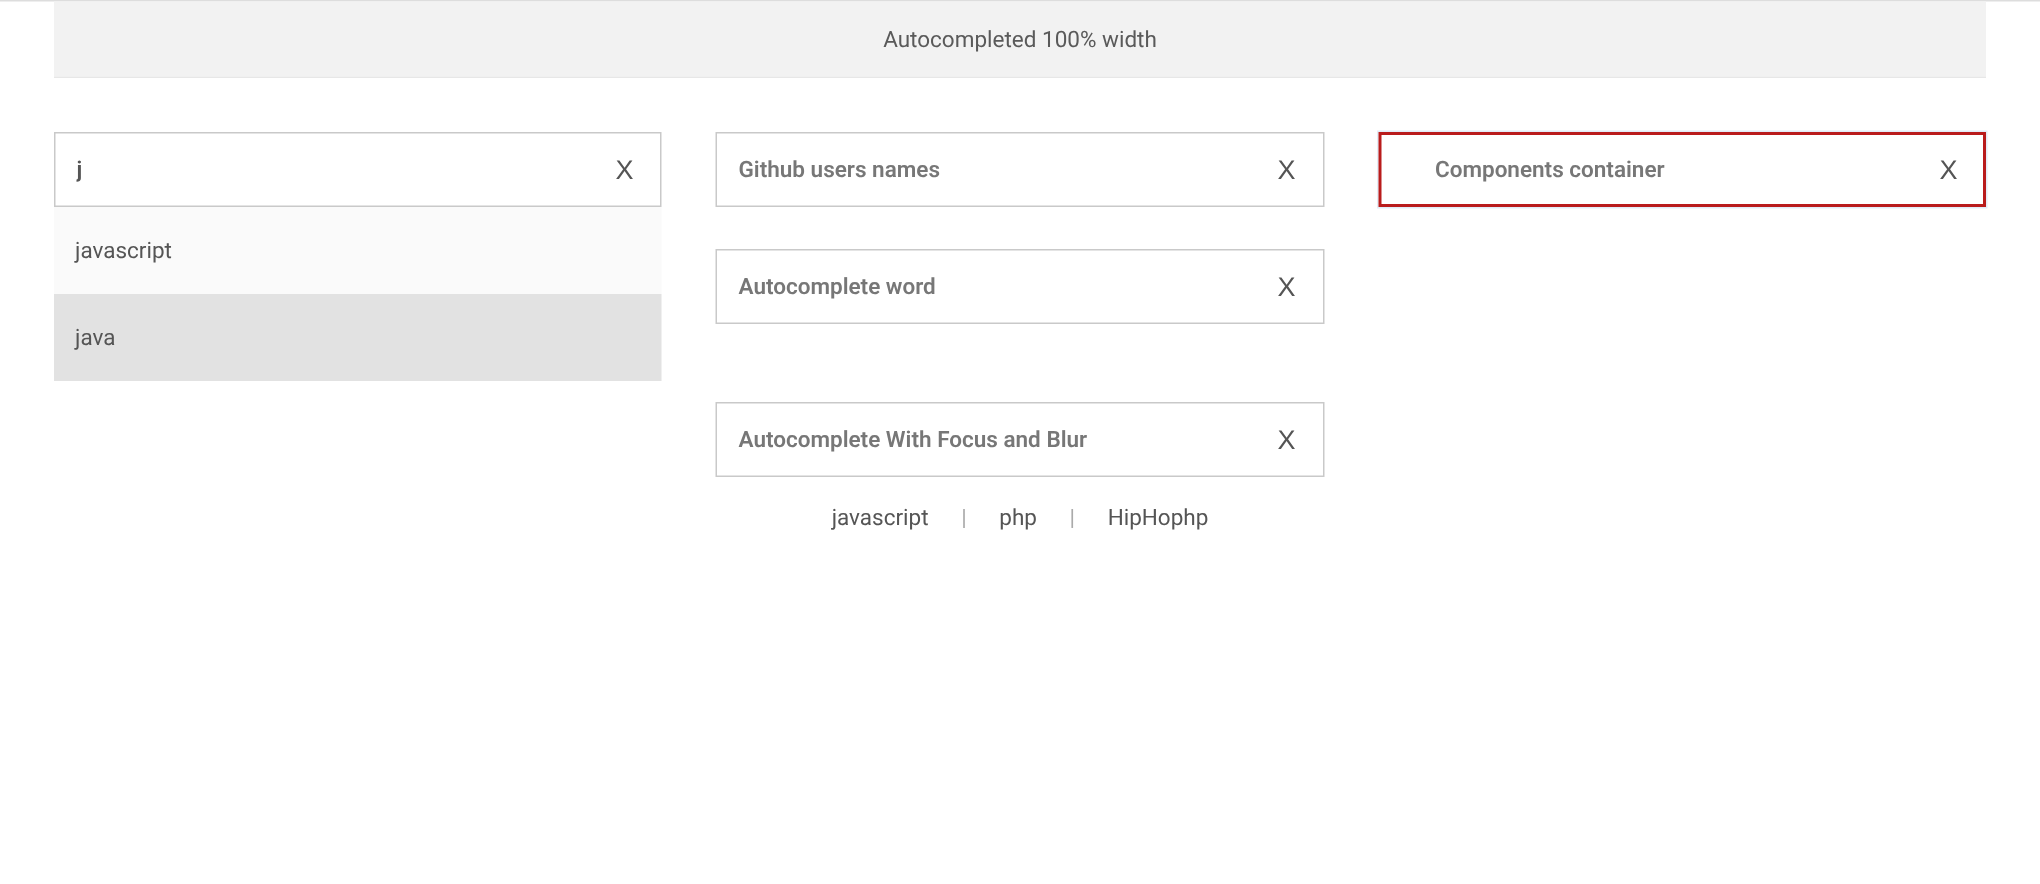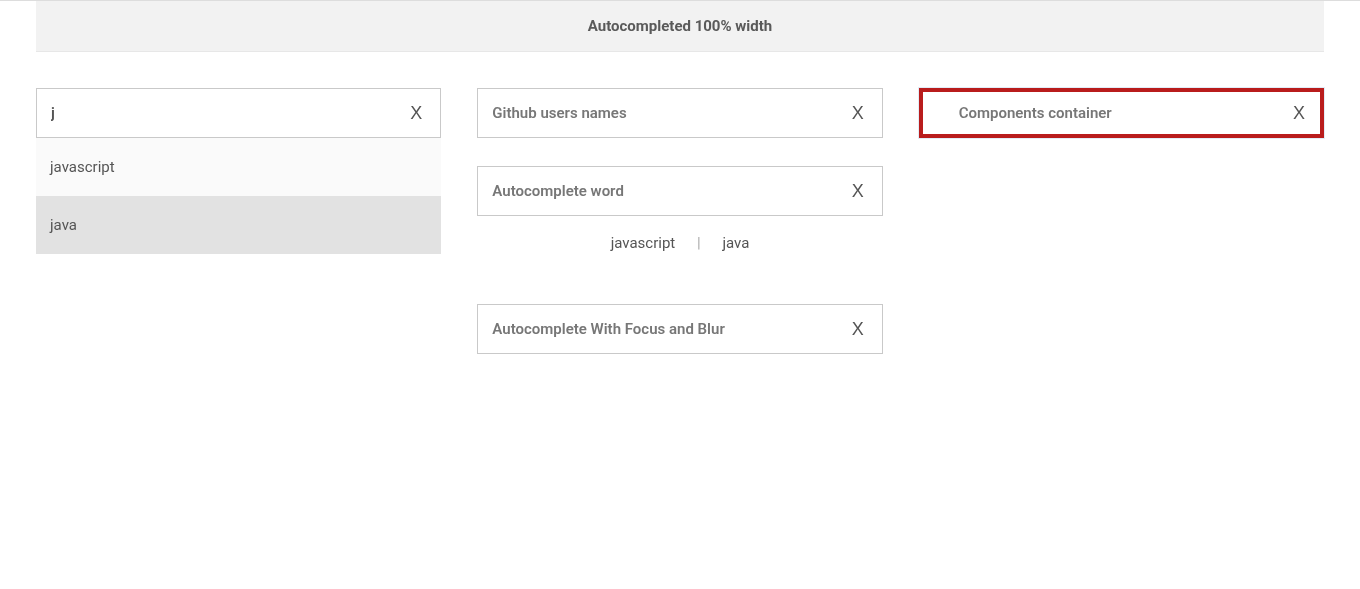--- a/index.html
+++ b/index.html
@@ -17,21 +17,20 @@
       height: 1px;
       background: #ddd;
     }
     .header-bar {
       background: #f2f2f2;
       margin: 0 36px;
       text-align: center;
       padding: 16px 0;
       color: #5a5a5a;
       font-size: 15px;
-      font-weight: bold;
     }
     .header-bar-bottom {
       height: 1px;
       background: #e7e7e7;
       margin: 0 36px;
     }
     .columns {
       display: flex;
       gap: 36px;
       padding: 36px;
@@ -50,21 +49,21 @@
       height: 50px;
       padding: 0 44px 0 14px;
       font-size: 15px;
       font-weight: 600;
       color: #555;
       background: #fff;
       outline: none;
       font-family: inherit;
     }
     .ac-input.focused {
-      border: 4px solid #b91c1c;
+      border: 2px solid #b91c1c;
       box-shadow: 0 0 0 1px rgba(58,126,201,0.15);
       padding-left: 36px;
     }
     .ac-input::placeholder {
       color: #777;
       font-weight: 600;
     }
     .clear-x {
       position: absolute;
       right: 10px;
@@ -144,31 +143,33 @@
         <input type="text" class="ac-input" placeholder="Github users names" style="">
         <span class="clear-x">X</span>
       </div>
     </div>
 
     <div class="section">
       <div class="autocomplete-wrap">
         <input type="text" class="ac-input" placeholder="Autocomplete word" style="">
         <span class="clear-x">X</span>
       </div>
-      <div class="tag-row">
-        <span class="tag">javascript</span>
-        <span class="sep">|</span>
-        <span class="tag">java</span>
-      </div>
     </div>
 
     <div class="section" style="margin-top:52px;">
       <div class="autocomplete-wrap">
         <input type="text" class="ac-input" placeholder="Autocomplete With Focus and Blur" style="">
         <span class="clear-x">X</span>
+      </div>
+      <div class="tag-row">
+        <span class="tag">javascript</span>
+        <span class="sep">|</span>
+        <span class="tag">php</span>
+        <span class="sep">|</span>
+        <span class="tag">HipHophp</span>
       </div>
     </div>
 
   </div>
 
   <div class="col">
     <div class="section">
       <div class="autocomplete-wrap">
         <input type="text" class="ac-input focused" placeholder="Components container" style="">
         <span class="clear-x">X</span>

